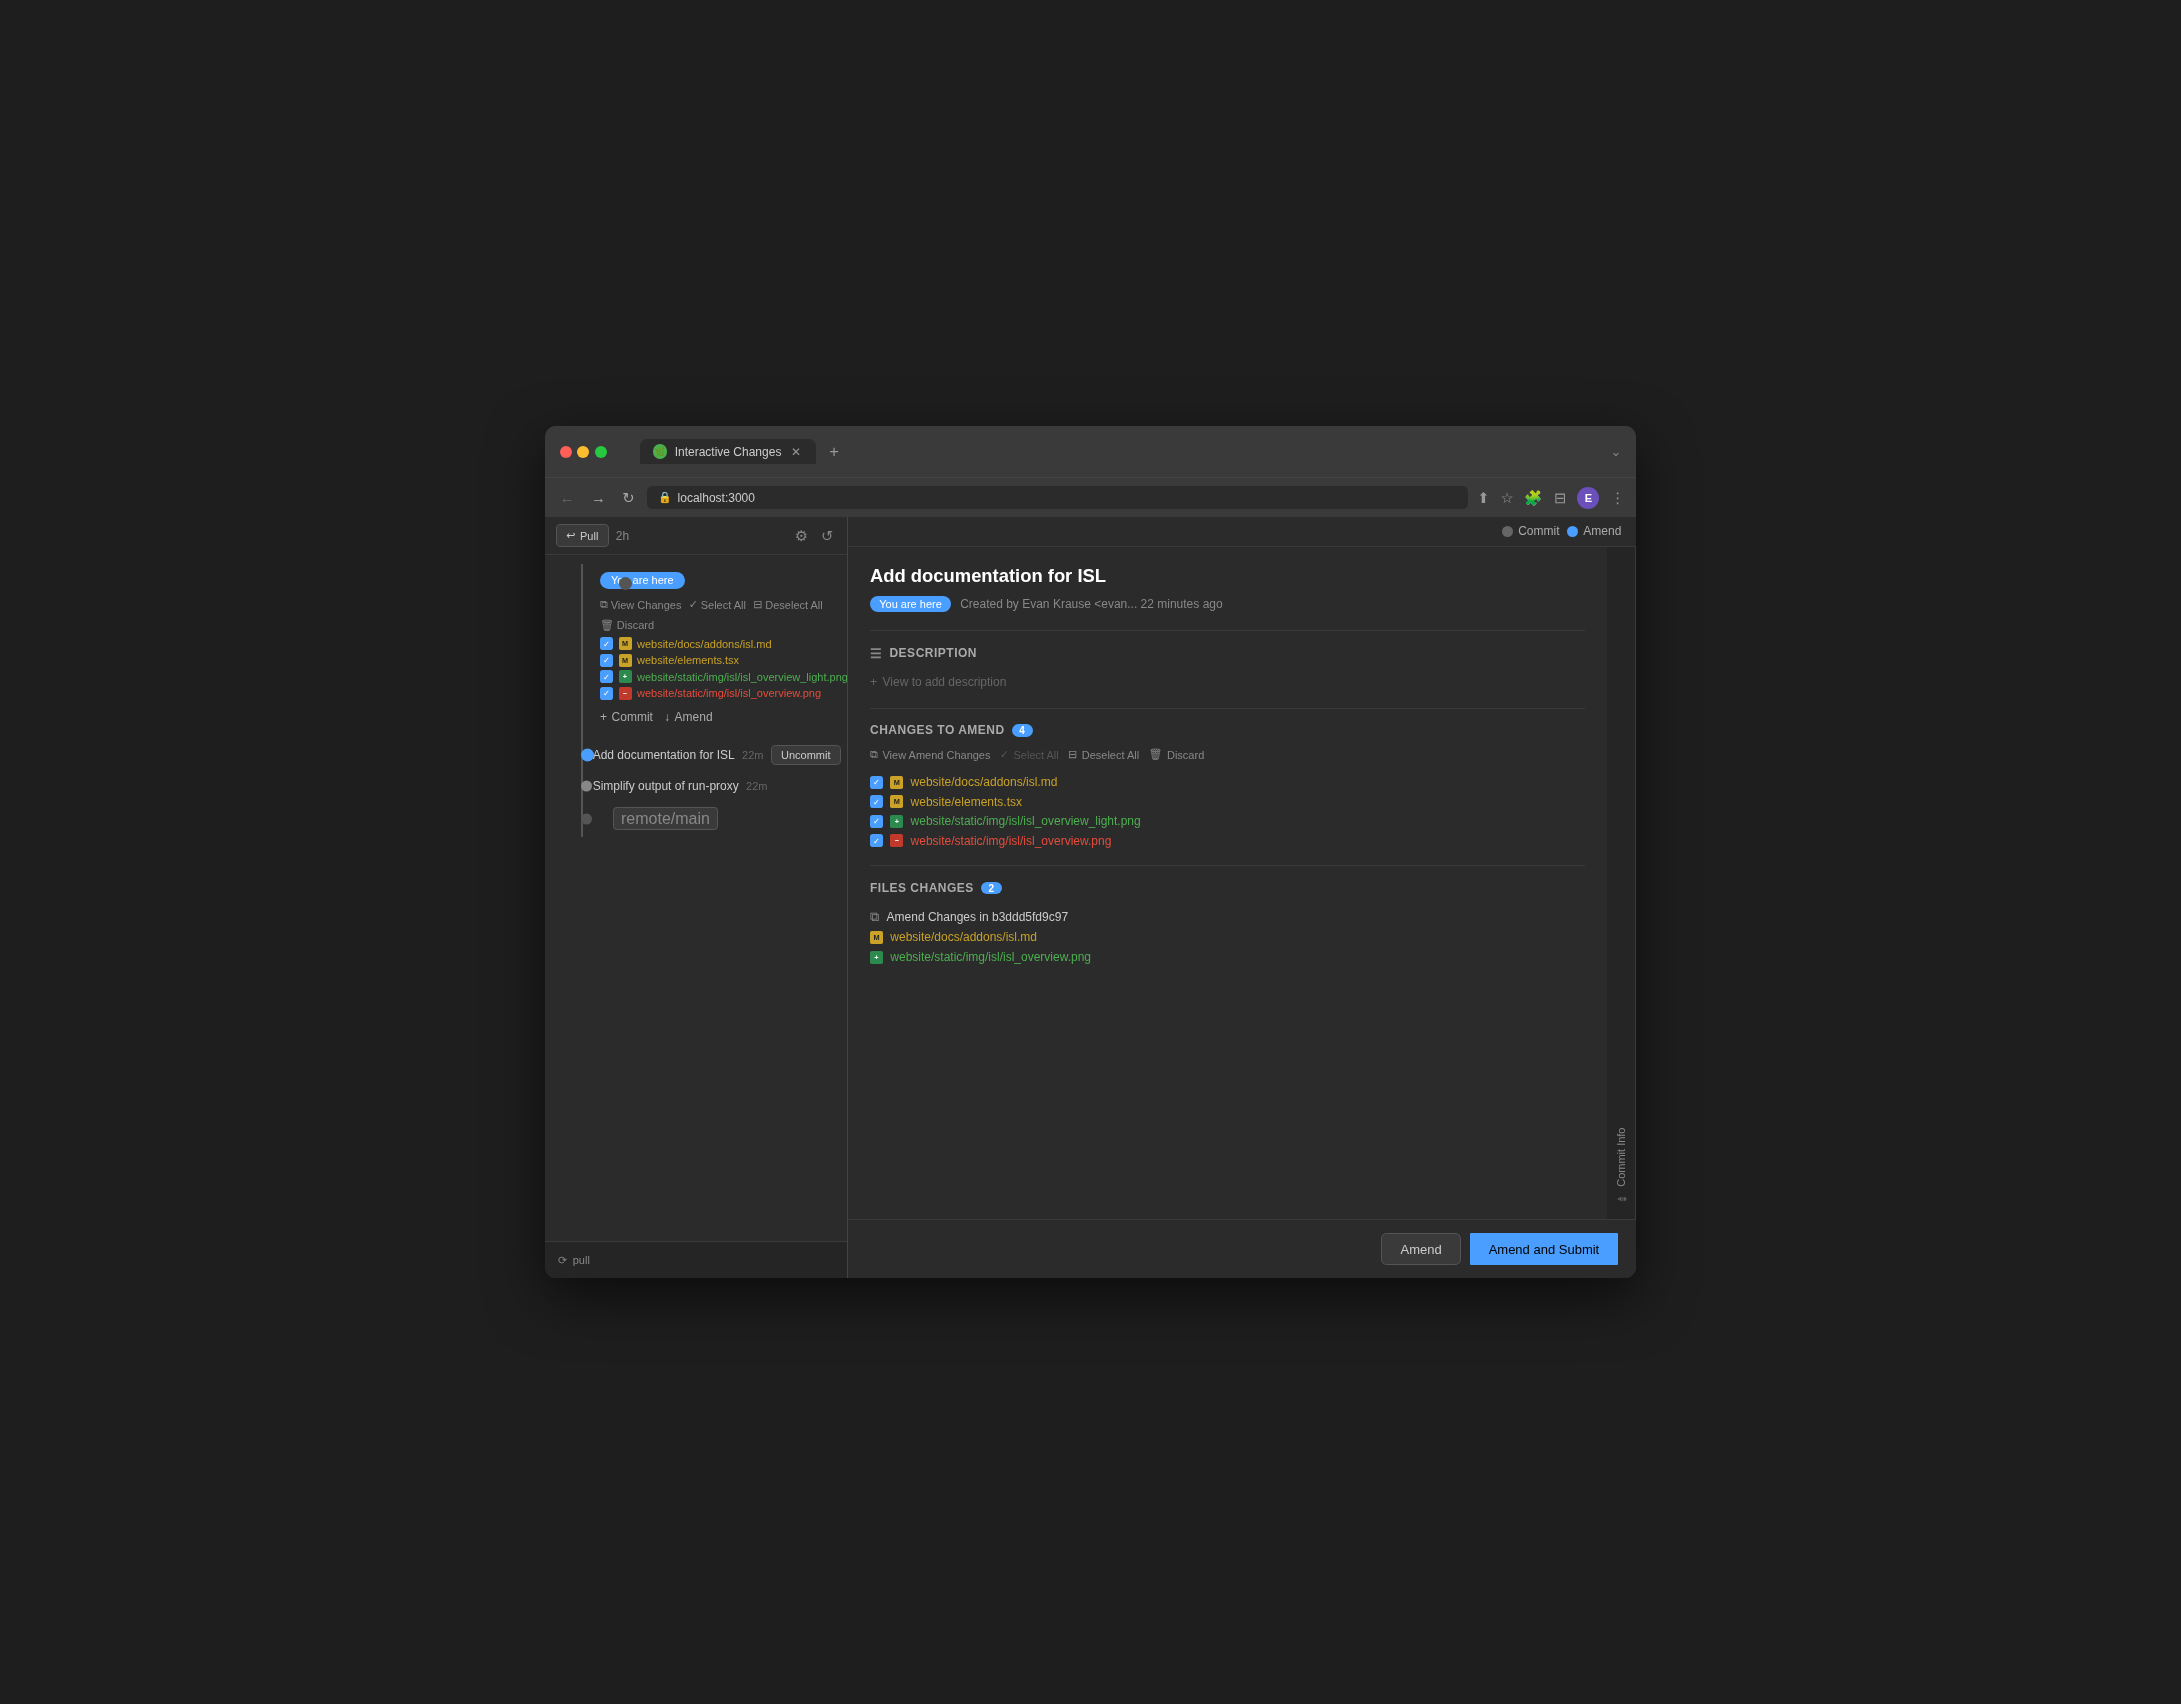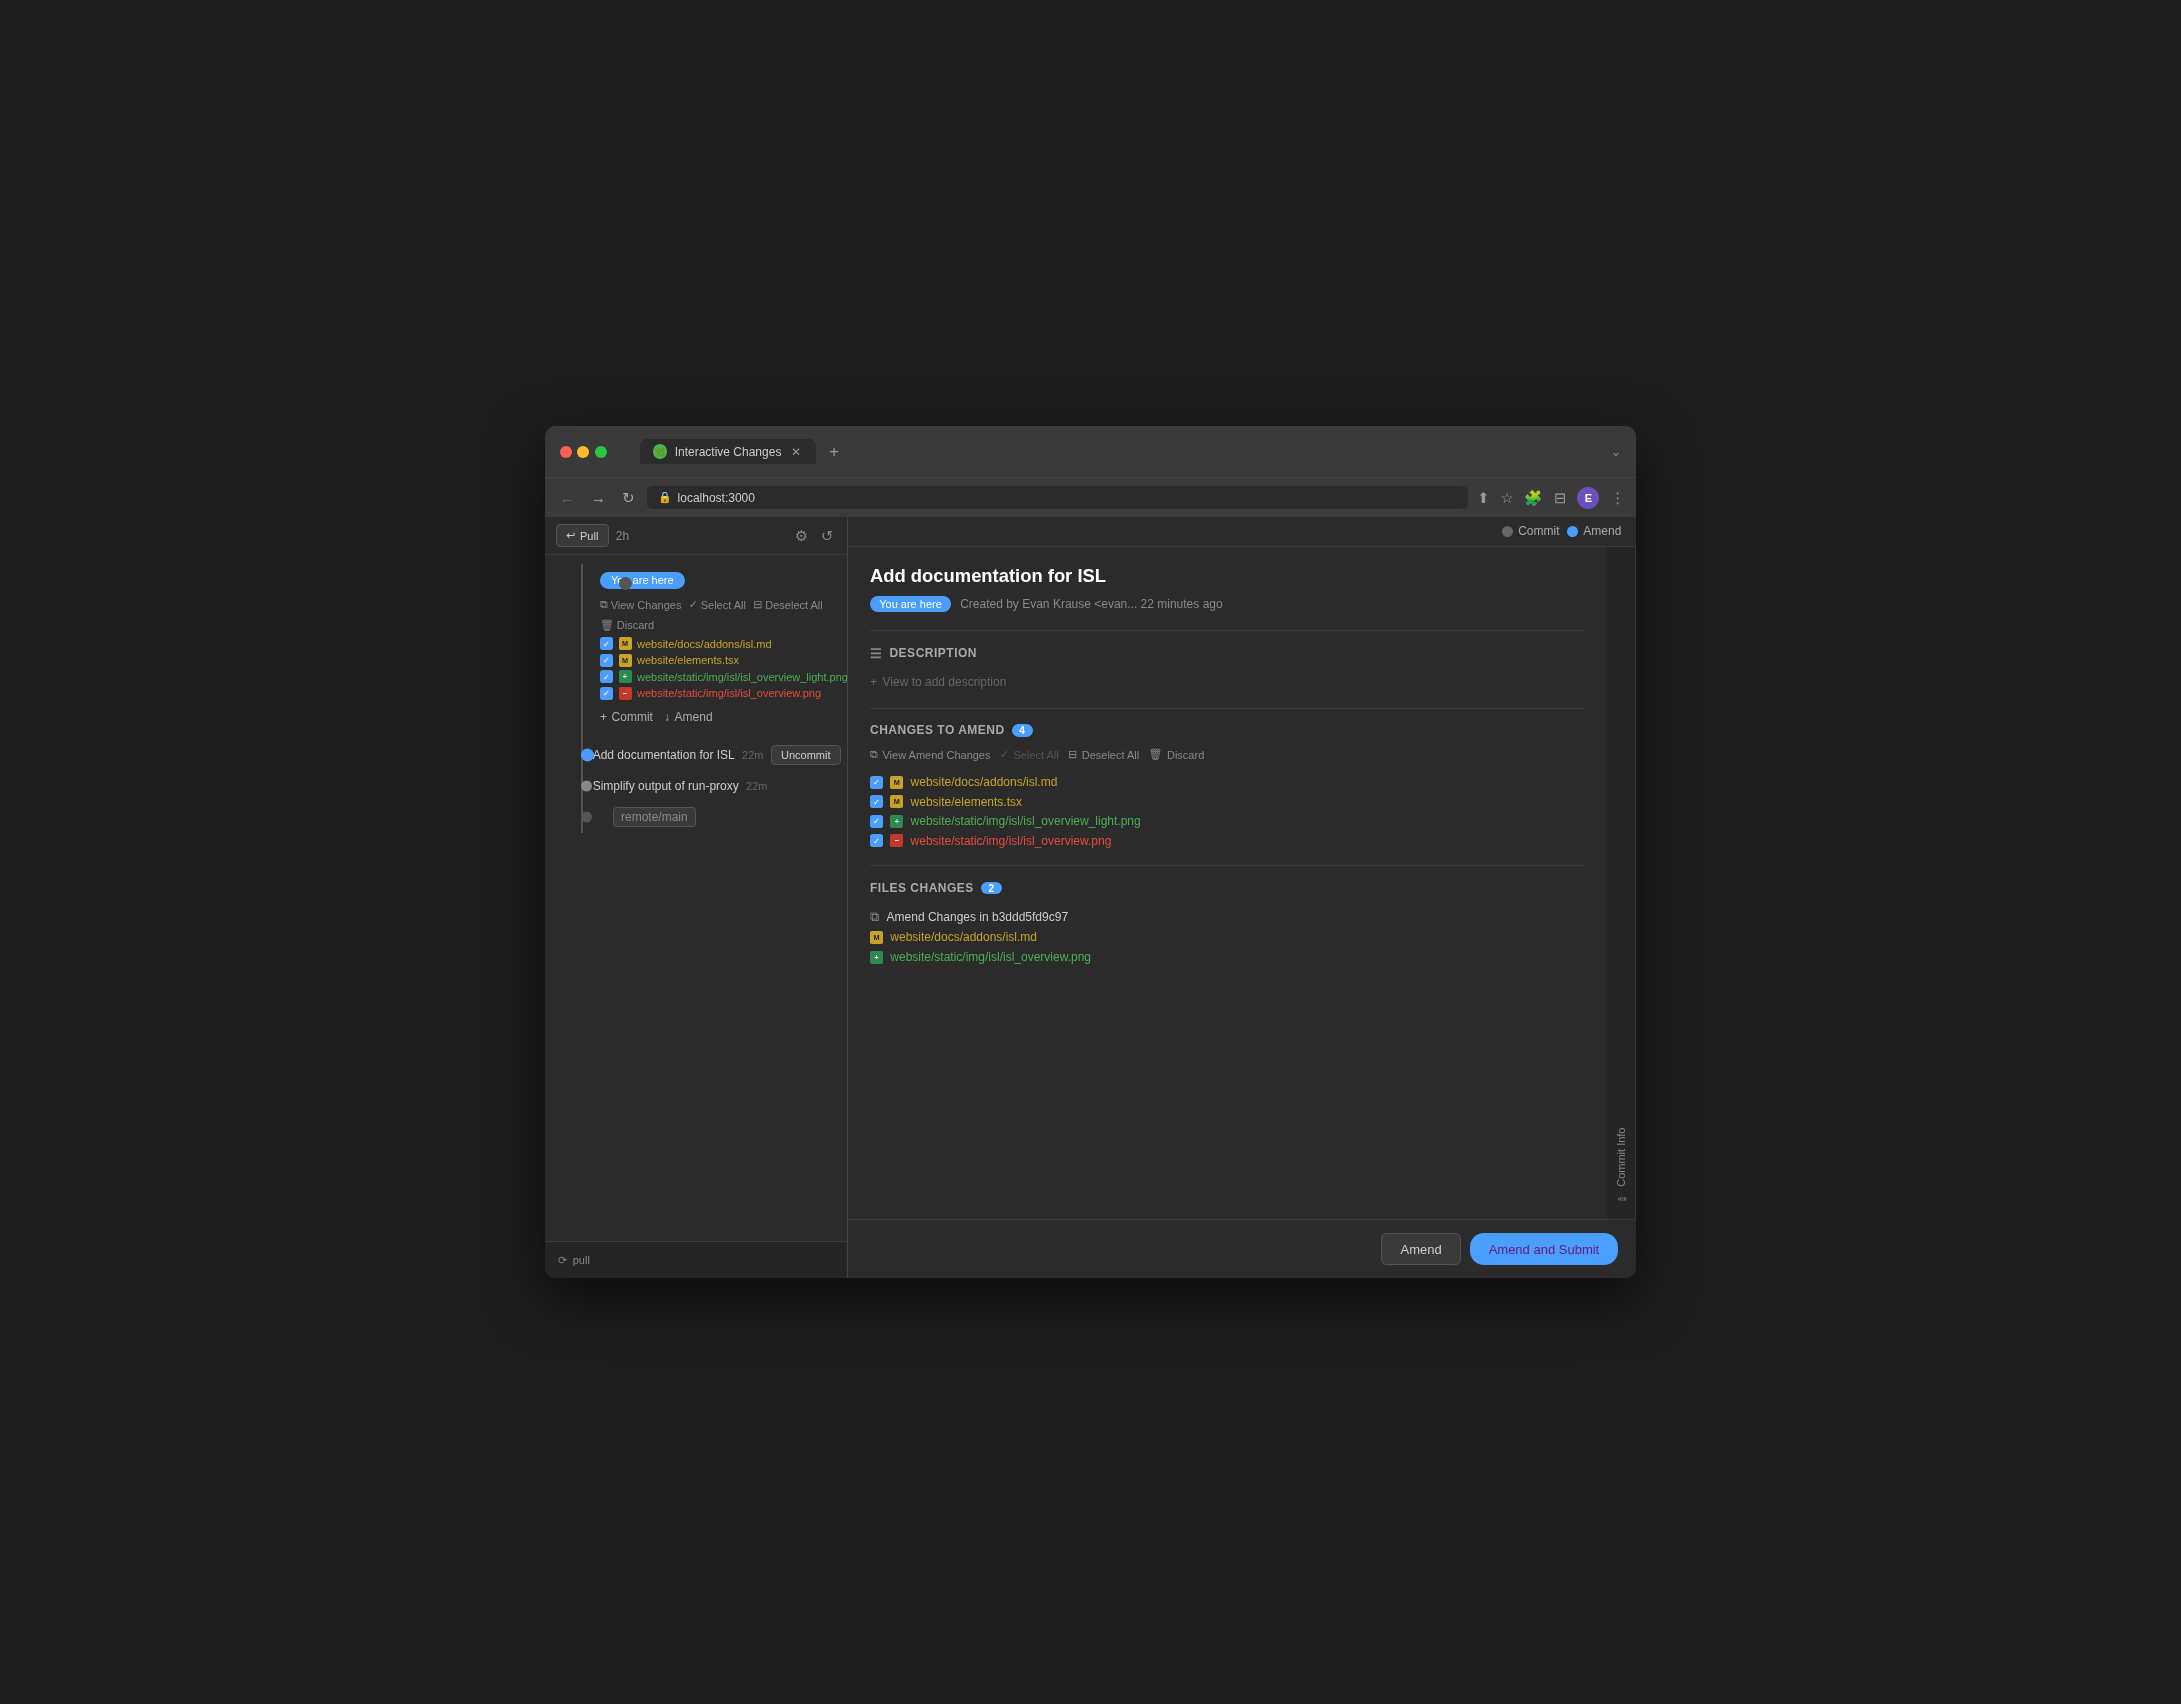--- a/index.html
+++ b/index.html
@@ -293,21 +293,21 @@
       font-size: 11px;
       cursor: pointer;
       text-align: center;
     }
     .remote-badge {
       background: #3a3a3a;
       border: 0.9px solid #555;
       border-radius: 3.7px;
       padding: 1.8px 7.3px;
       color: #888;
-      font-size: 12px;
+      font-size: 16px;
       margin-left: 20px;
     }
     
     .bottom-bar {
       height: 37px;
       background: #252525;
       border-top: 0.9px solid #3a3a3a;
       display: flex;
       align-items: center;
       padding: 0 13px;
@@ -474,23 +474,23 @@
       border: 0.9px solid #555;
       border-radius: 5.5px;
       padding: 7.3px 18.4px;
       color: #ccc;
       font-size: 13px;
       cursor: pointer;
     }
     .btn-primary {
       background: #4a9eff;
       border: none;
-      border-radius: 14px;
+      border-radius: 1px;
       padding: 7.3px 18.4px;
-      color: #701a75;
+      color: #000000;
       font-size: 13px;
       font-weight: 500;
       cursor: pointer;
     }
     
     .commit-info-sidebar {
       writing-mode: vertical-rl;
       text-orientation: mixed;
       transform: rotate(180deg);
       background: #252525;

